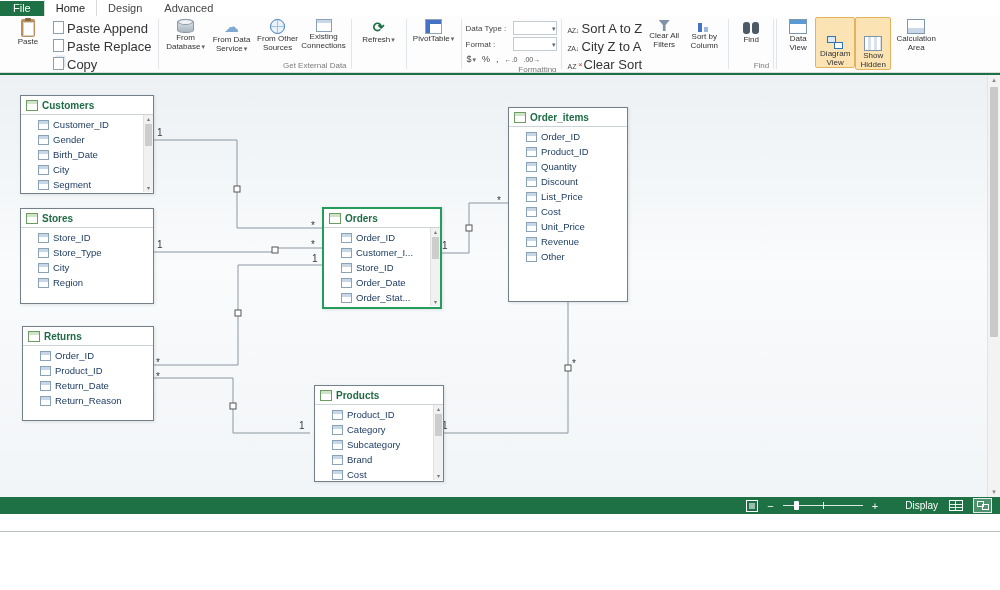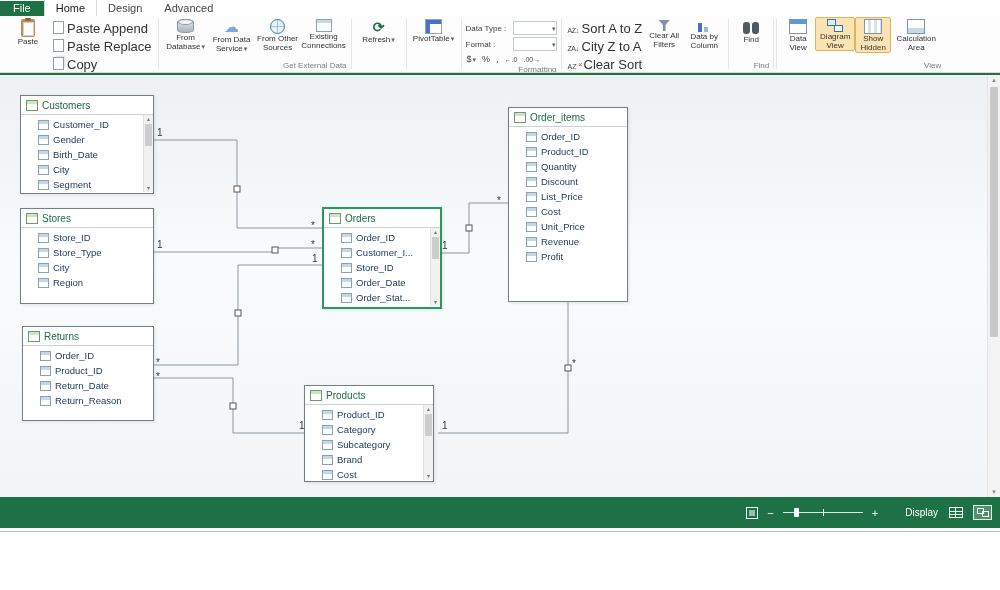--- a/index.html
+++ b/index.html
@@ -31,21 +31,21 @@
   .tab.filetab{background:#1e7145;color:#fff;padding:1px 13px 2px}
   .tab.active{border:1px solid #d9d9d9;border-bottom:none;background:#fff;color:#222}
 
   
   .ribbon{height:56px;display:flex;align-items:stretch;background:#fdfdfe;border-bottom:1px solid #d8dcdf;padding:0 2px;overflow:hidden}
   .rgroup{display:flex;flex-direction:column;padding:1px 3px 0}
   .rgbody{flex:1;display:flex;align-items:flex-start}
   .rglabel{height:12px;font-size:8px;color:#7b7b7b;text-align:right;line-height:11px;white-space:nowrap}
   .rsep{width:1px;background:#e3e6e9;margin:3px 1px}
   .bigbtn{width:44px;display:flex;flex-direction:column;align-items:center;padding:2px 1px 0;border-radius:2px}
-  .bigbtn.on{background:#fbe3b3;border:1px solid #e3b25f;padding:1px 0 0}
+  .bigbtn.on{background:#fbe3b3;border:1px solid #e3b25f;padding:18px 0 0}
   .bblabel{font-size:8px;color:#333;text-align:center;line-height:1.15}
   .stack{display:flex;flex-direction:column;gap:1px;padding-top:3px}
   .sbtn{display:flex;font-size:13px;color:#333;padding:1px 2px;white-space:nowrap}
   .caret::before{content:"▾";font-size:7px;color:#666;margin-left:1px}
 
   .ic{display:block;margin:0 auto;position:relative}
   .ic16{display:inline-block;margin-right:3px;position:relative;flex:none}
 
   .ic-paste{width:14px;height:18px;background:#bd8e5b;border-radius:2px}
   .ic-paste::before{content:"";position:absolute;left:4px;top:-1px;width:6px;height:3px;background:#8a693f;border-radius:1px}
@@ -106,41 +106,41 @@
   .ministack{width:38px;display:flex;flex-direction:column;align-items:center;padding-top:3px}
   .ministack .bblabel{font-size:8px}
 
   
   .canvas{position:relative;height:422px;background:linear-gradient(180deg,#edf1f4,#f9fbfc 45%,#f2f5f7);border-top:2px solid #1e7145;overflow:hidden}
   #rel-svg{position:absolute;left:0;top:0}
   #entity-layer{position:absolute;inset:0}
   .entity{position:absolute;background:#fff;border:1px solid #73808a;box-shadow:1px 1px 3px rgba(40,60,70,.12);font-size:9.5px}
   .entity.sel{border:2px solid #259b5c}
   .ehead{height:18px;display:flex;align-items:center;gap:4px;padding:0 5px;border-bottom:1px solid #ccd4da}
-  .ename{font-weight:normal;font-size:10px;color:#1e6b45}
+  .ename{font-weight:bold;font-size:10px;color:#1e6b45}
   .tic{width:10px;height:9px;border:1px solid #6d9c62;background:linear-gradient(#cfe3c9 0 0) top/100% 3px no-repeat,#fff;flex:none}
   .efields{padding:2px 12px}
   .fld{height:15px;display:flex;align-items:center;gap:4px;padding:0 5px;color:#17365d;white-space:nowrap}
   .fic{width:9px;height:8px;border:1px solid #8aa2b8;background:linear-gradient(#c7d7e6 0 0) top/100% 3px no-repeat,#fff;flex:none}
   .esb{position:absolute;top:19px;right:0;bottom:1px;width:9px;background:#f1f1f1;border-left:1px solid #e1e1e1;font-size:6px;color:#777}
   .esb-up,.esb-dn{position:absolute;left:0;right:0;height:8px;line-height:8px;text-align:center}
   .esb-up{top:0}
   .esb-dn{bottom:0}
   .esb-thumb{position:absolute;top:9px;left:1px;right:1px;height:22px;background:#cdcdcd}
   .rel-line{fill:none;stroke:#8a97a3;stroke-width:1}
   .rel-node{fill:#fff;stroke:#555;stroke-width:1}
   .rel-card{font-size:10px;fill:#33393f}
   .canvas-sb{position:absolute;right:0;top:0;bottom:0;width:12px;background:#f3f3f3;border-left:1px solid #e3e3e3;font-size:7px;color:#888}
   .canvas-sb .up,.canvas-sb .dn{position:absolute;left:0;right:0;text-align:center;height:10px;line-height:10px}
   .canvas-sb .up{top:0}
   .canvas-sb .dn{bottom:0}
   .canvas-sb .thumb{position:absolute;left:2px;right:2px;top:12px;height:250px;background:#c9c9c9;border-radius:1px}
 
   
-  .statusbar{height:17px;background:#1e7145;display:flex;align-items:center;color:#fff;padding:7px 8px;gap:9px}
+  .statusbar{height:17px;background:#1e7145;display:flex;align-items:center;color:#fff;padding:0 8px;gap:9px}
   .sb-spacer{flex:1}
   .sb-fit{width:10px;height:10px;border:1px solid #fff;position:relative}
   .sb-fit::before{content:"";position:absolute;inset:2px;background:rgba(255,255,255,.55)}
   .sb-minus::before{content:"−";font-size:11px}
   .sb-plus::before{content:"+";font-size:11px}
   .sb-track{position:relative;width:80px;height:9px}
   .sb-track::before{content:"";position:absolute;left:0;right:0;top:4px;height:1px;background:rgba(255,255,255,.85)}
   .sb-tick{position:absolute;left:50%;top:1px;width:1px;height:7px;background:#fff}
   .sb-thumb{position:absolute;left:11px;top:0;width:5px;height:9px;background:#fff;border-radius:1px}
   .sb-display{font-size:10px;margin-left:18px}
@@ -289,21 +289,21 @@
               <span class="ic16 ic-clearsort"></span>
               <span>Clear Sort</span>
             </div>
         </div>
         <div class="ministack bigbtn">
           <span class="ic ic-funnel ic-funnel-x"></span>
           <span class="bblabel">Clear All Filters</span>
         </div>
         <div class="ministack bigbtn">
           <span class="ic ic-sortcol"></span>
-          <span class="bblabel">Data by Column</span>
+          <span class="bblabel">Sort by Column</span>
         </div>
       </div>
       <div class="rglabel">Sort and Filter</div>
     </div>
     <div class="rsep"></div>
 
     <div class="rgroup">
       <div class="rgbody">
         <div class="bigbtn" style="width:34px">
           <span class="ic ic-find"></span>
@@ -475,21 +475,21 @@
               <span class="fic"></span>
               <span class="ftxt">Order_Stat...</span>
             </div>
           </div>
           <div class="esb">
             <span class="esb-up">▴</span>
             <span class="esb-thumb"></span>
             <span class="esb-dn">▾</span>
           </div>
         </div>
-        <div class="entity" style="left: 304px; top: 310px; width: 128px; height: 95px;">
+        <div class="entity" style="left: 314px; top: 310px; width: 128px; height: 95px;">
           <div class="ehead">
             <span class="tic"></span>
             <span class="ename">Products</span>
           </div>
           <div class="efields" style="margin-right:10px">
             <div class="fld">
               <span class="fic"></span>
               <span class="ftxt">Product_ID</span>
             </div>
             <div class="fld">
@@ -548,21 +548,21 @@
             <div class="fld">
               <span class="fic"></span>
               <span class="ftxt">Unit_Price</span>
             </div>
             <div class="fld">
               <span class="fic"></span>
               <span class="ftxt">Revenue</span>
             </div>
             <div class="fld">
               <span class="fic"></span>
-              <span class="ftxt">Profit</span>
+              <span class="ftxt">Other</span>
             </div>
           </div>
         </div>
       </div>
     <div class="canvas-sb">
       <span class="up">▴</span>
       <span class="thumb"></span>
       <span class="dn">▾</span>
     </div>
   </div>

